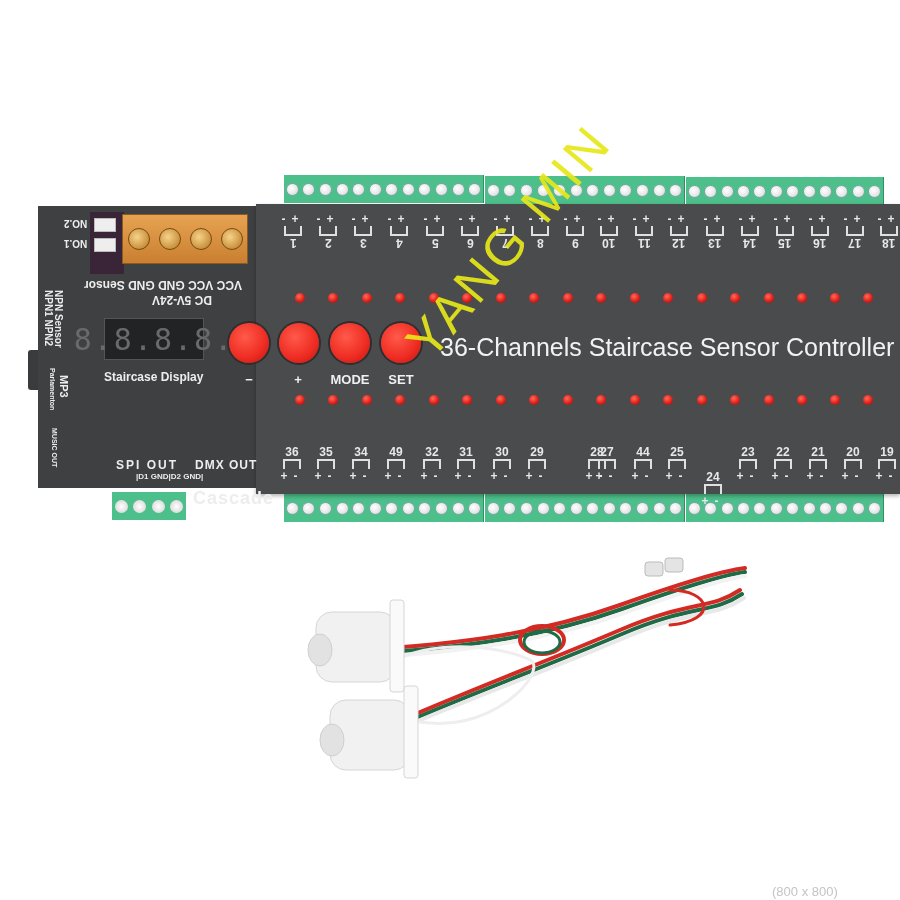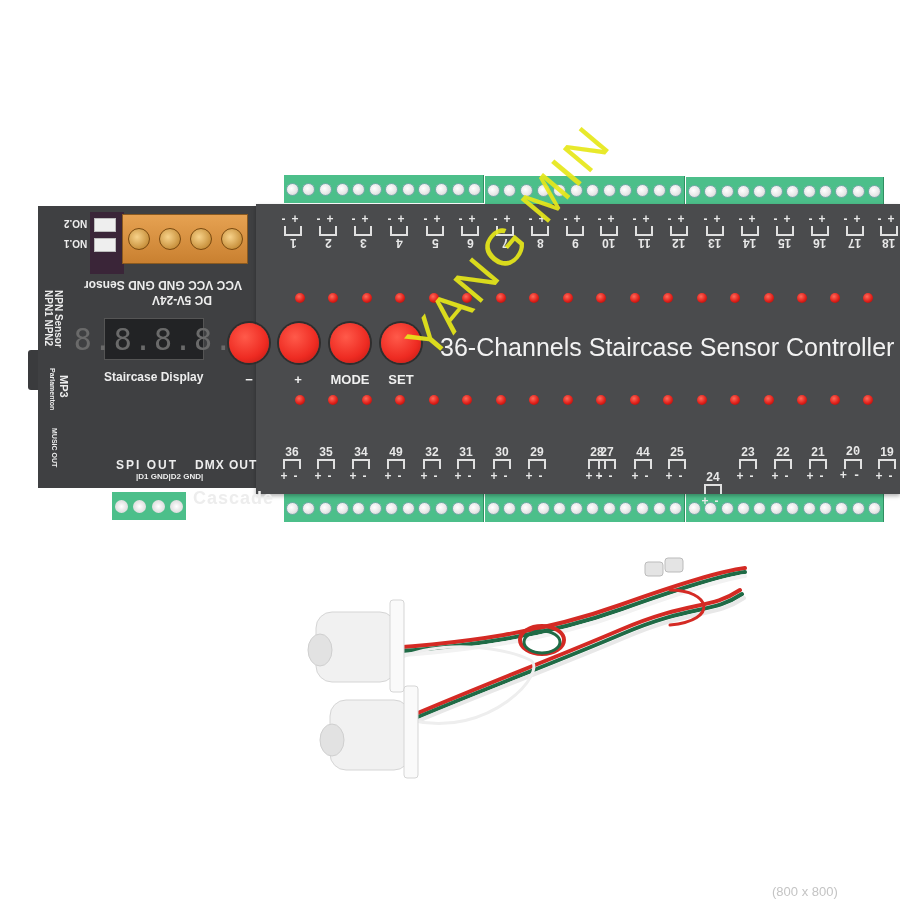--- a/index.html
+++ b/index.html
@@ -331,21 +331,21 @@
 <div class="channel bot-ch" style="left:768px;top:445px;">
     <div class="num">22</div>
     <div class="bracket"></div>
     <div class="pm">+-</div>
   </div>
 <div class="channel bot-ch" style="left:803px;top:445px;">
     <div class="num">21</div>
     <div class="bracket"></div>
     <div class="pm">+-</div>
   </div>
-<div class="channel bot-ch" style="left:838px;top:445px;font-family:Liberation Mono, monospace;">
+<div class="channel bot-ch" style="left:838px;top:445px;">
     <div class="num">20</div>
     <div class="bracket"></div>
     <div class="pm">+-</div>
   </div>
 <div class="channel bot-ch" style="left:872px;top:445px;">
     <div class="num">19</div>
     <div class="bracket"></div>
     <div class="pm">+-</div>
   </div>
 

